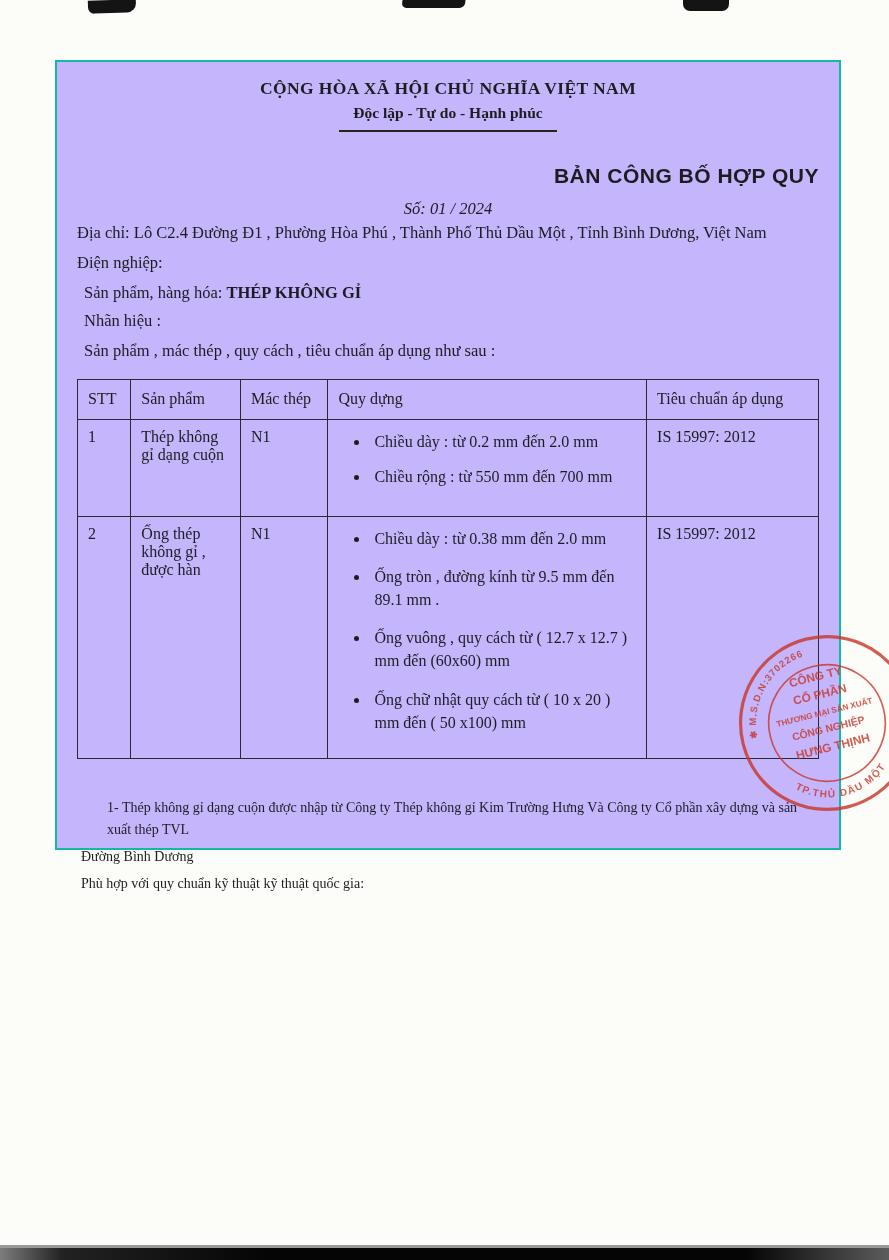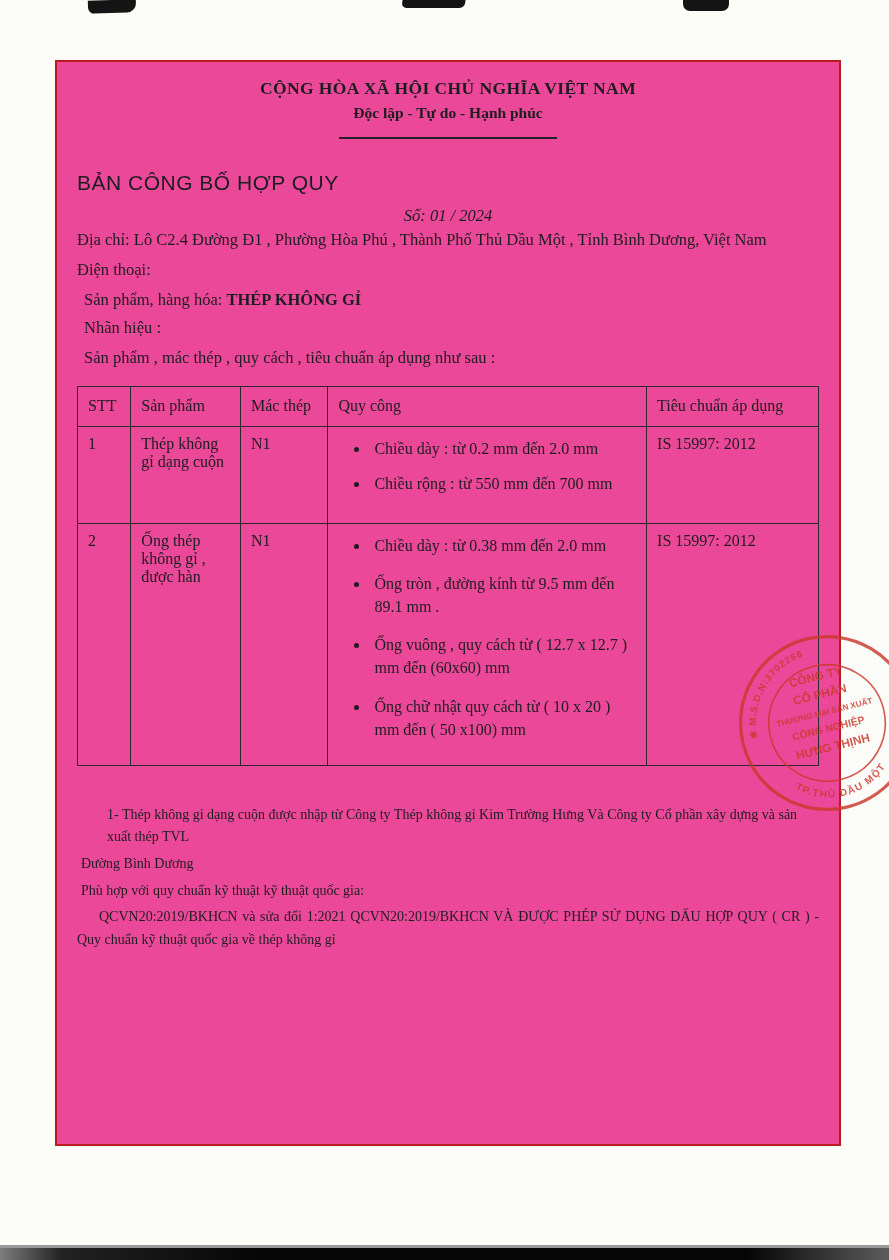--- a/index.html
+++ b/index.html
@@ -7,23 +7,23 @@
   body {
     position:relative;
     background:#fcfcf9;
     overflow:hidden;
     font-family:"Liberation Serif", serif;
     color:#1d1d20;
   }
   .page-frame {
     position:absolute;
     left:55px; top:60px;
-    width:786px; height:1086px;
-    border:2px solid #b91c1c;
-    background:#ec4899;
+    width:786px; height:790px;
+    border:2px solid #14b8a6;
+    background:#c4b5fd;
   }
   .content {
     position:absolute;
     left:0; top:0;
     width:100%;
     padding:16px 20px 0 20px;
   }
   .national-title {
     text-align:center;
     font-weight:bold;
@@ -32,25 +32,25 @@
   }
   .motto {
     text-align:center;
     font-weight:bold;
     font-size:15.5px;
     margin-top:5px;
   }
   .motto .underlined {
     display:inline-block;
     border-bottom:2px solid #222;
-    padding:0 14px 15px 14px;
+    padding:0 14px 8px 14px;
   }
   .doc-title {
-    text-align:left;
-    font-weight:normal;
+    text-align:right;
+    font-weight:bold;
     font-family:"Liberation Sans", sans-serif;
     font-size:21px;
     letter-spacing:.5px;
     margin-top:32px;
   }
   .doc-number {
     text-align:center;
     font-size:16.5px;
     margin-top:11px;
     font-style:italic;
@@ -137,39 +137,39 @@
 
     <div class="national-title">CỘNG HÒA XÃ HỘI CHỦ NGHĨA VIỆT NAM</div>
     <div class="motto">
       <span class="underlined">Độc lập - Tự do - Hạnh phúc</span>
     </div>
 
     <div class="doc-title">BẢN CÔNG BỐ HỢP QUY</div>
     <div class="doc-number">Số: 01 / 2024</div>
 
     <p class="para p-addr">Địa chỉ: Lô C2.4 Đường Đ1 , Phường Hòa Phú , Thành Phố Thủ Dầu Một , Tỉnh Bình Dương, Việt Nam</p>
-    <p class="para p-phone">Điện thoại:</p>
+    <p class="para p-phone">Điện nghiệp:</p>
     <p class="para p-product"><span>Sản phẩm, hàng hóa: </span><b>THÉP KHÔNG GỈ</b></p>
     <p class="para p-brand">Nhãn hiệu :</p>
     <p class="para p-intro">Sản phẩm , mác thép , quy cách , tiêu chuẩn áp dụng như sau :</p>
 
     <table class="products">
       <colgroup>
         <col style="width:7.2%">
           <col style="width:14.8%">
           <col style="width:11.8%">
           <col style="width:43%">
           <col style="width:23.2%">
       </colgroup>
       <thead>
         <tr>
           <th>STT</th>
           <th>Sản phẩm</th>
           <th>Mác thép</th>
-          <th>Quy công</th>
+          <th>Quy dựng</th>
           <th>Tiêu chuẩn áp dụng</th>
         </tr>
       </thead>
       <tbody>
         <tr class="row-1">
           <td class="c-stt">1</td>
           <td class="c-product">Thép không gỉ dạng cuộn</td>
           <td class="c-grade">N1</td>
           <td>
             <ul class="specs">
@@ -193,21 +193,20 @@
           </td>
           <td>IS 15997: 2012</td>
         </tr>
       </tbody>
     </table>
 
     <div class="notes">
       <p class="note-1">1- Thép không gỉ dạng cuộn được nhập từ Công ty Thép không gỉ Kim Trường Hưng Và Công ty Cổ phần xây dựng và sản xuất thép TVL</p>
       <p class="province-line">Đường Bình Dương</p>
       <p class="conformity-line">Phù hợp với quy chuẩn kỹ thuật kỹ thuật quốc gia:</p>
-      <p class="regulation-paragraph">QCVN20:2019/BKHCN và sửa đổi 1:2021 QCVN20:2019/BKHCN VÀ ĐƯỢC PHÉP SỬ DỤNG DẤU HỢP QUY ( CR ) -  Quy chuẩn kỹ thuật quốc gia về thép không gỉ</p>
     </div>
 
   </div>
 </div>
 
 <svg class="stamp" viewBox="0 0 200 200" aria-hidden="true">
   <defs>
     <path id="arcTop" d="M 22,100 A 78,78 0 0 1 178,100" fill="none"></path>
     <path id="arcBottom" d="M 25,107 A 75,75 0 0 0 175,107" fill="none"></path>
   </defs>

